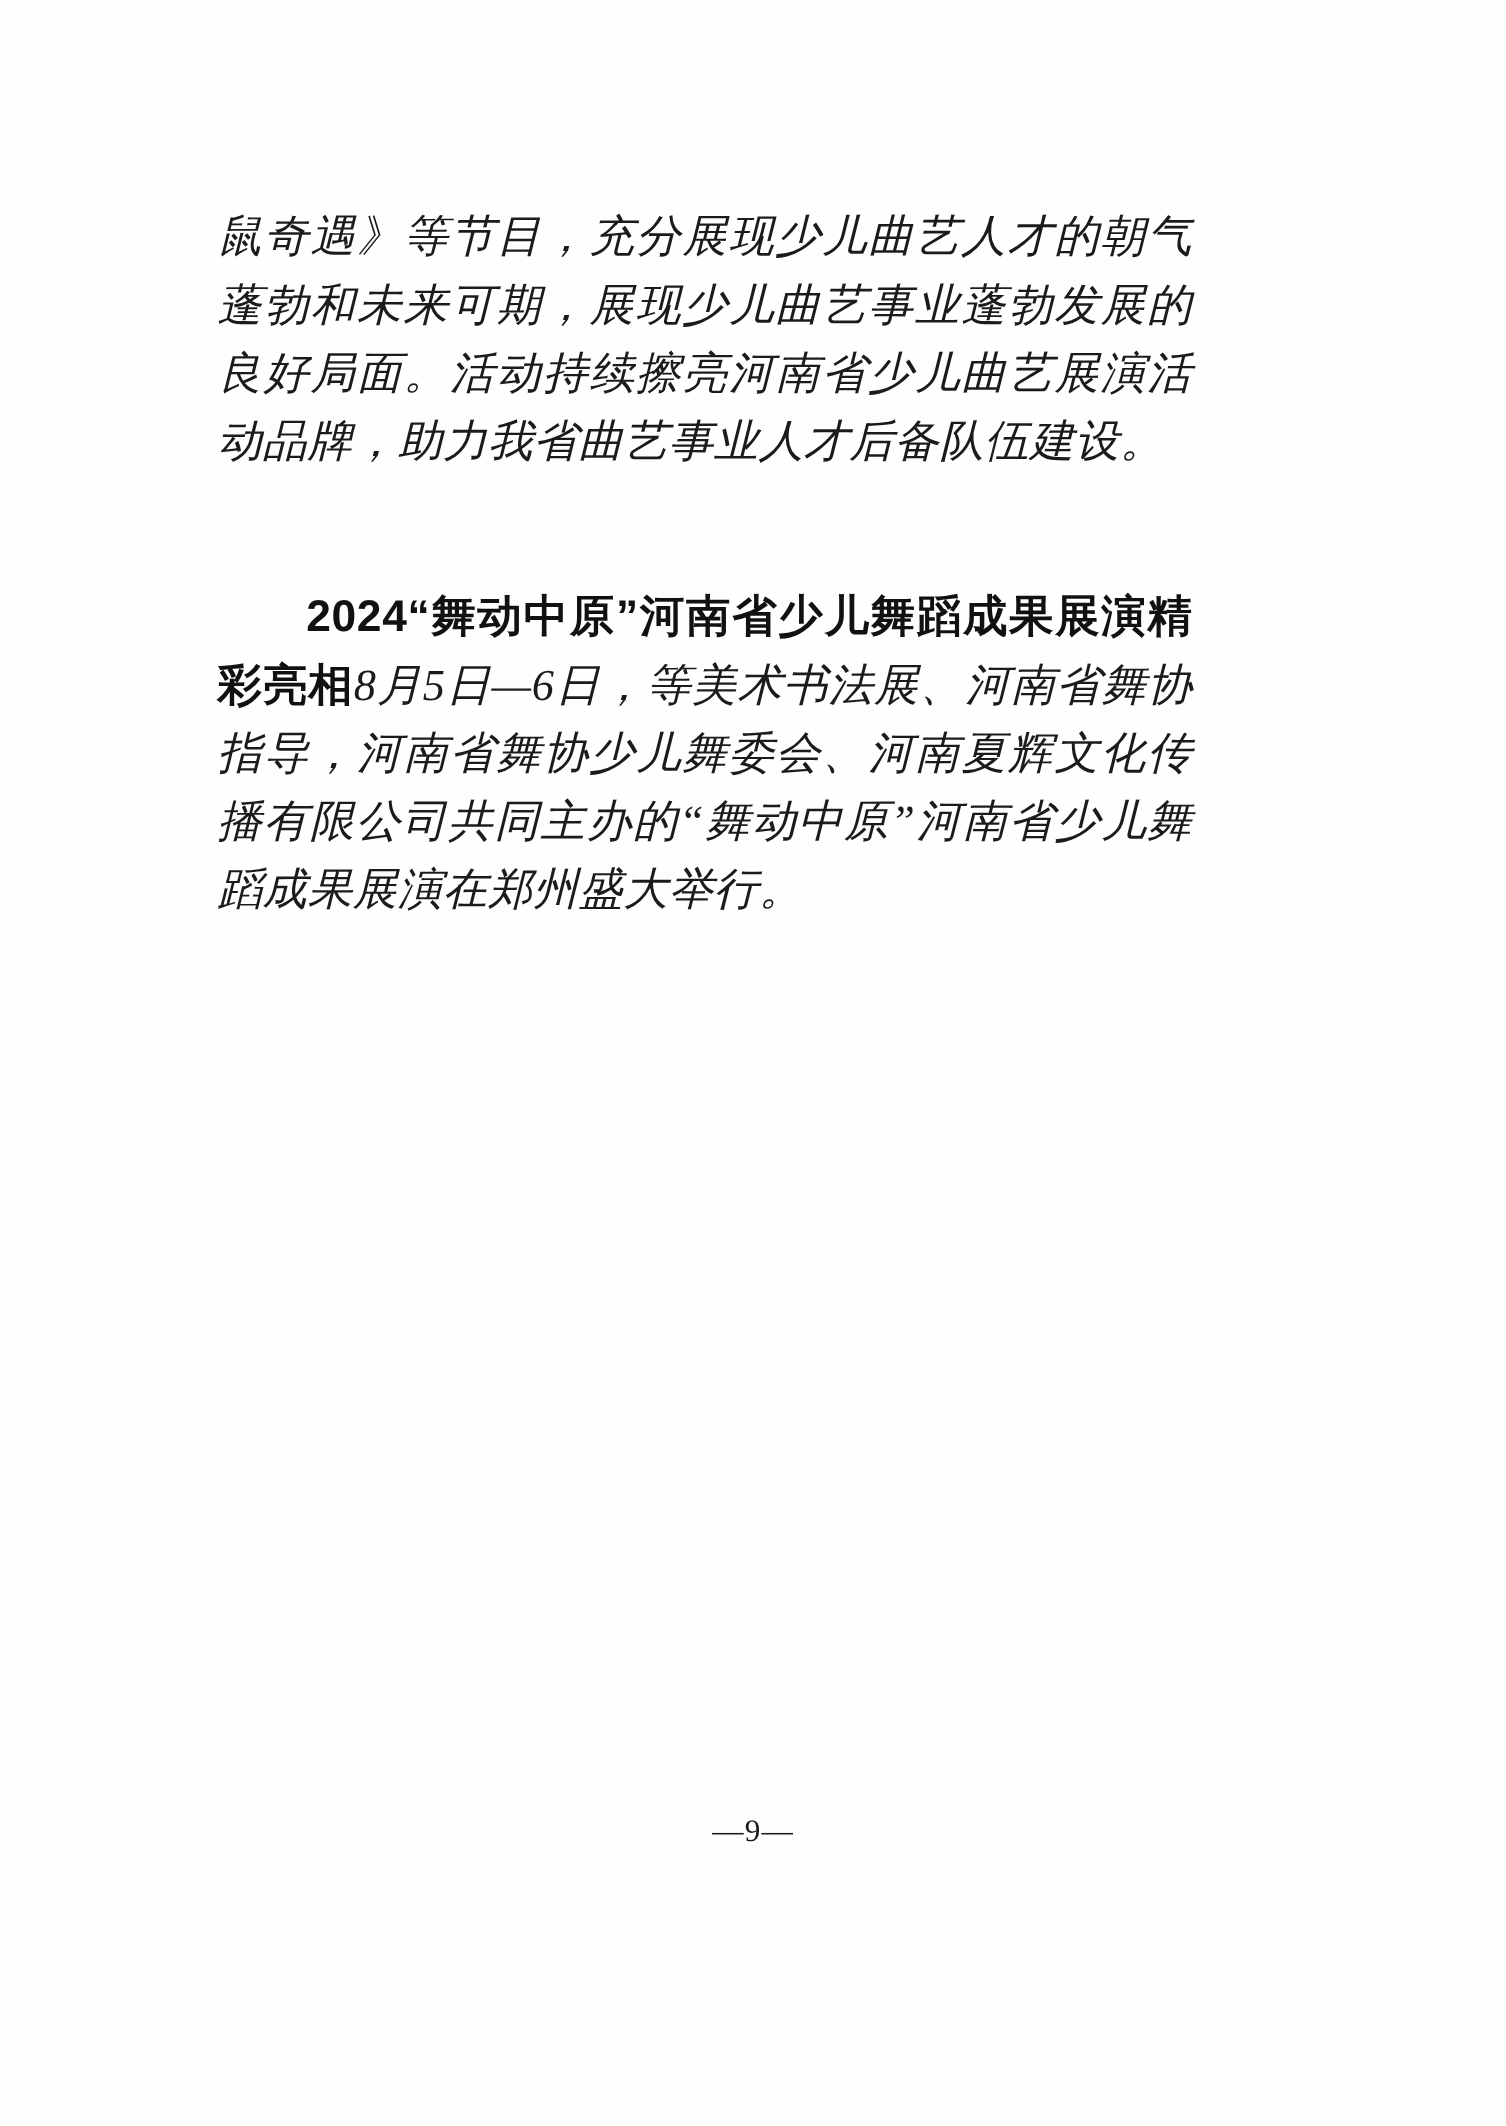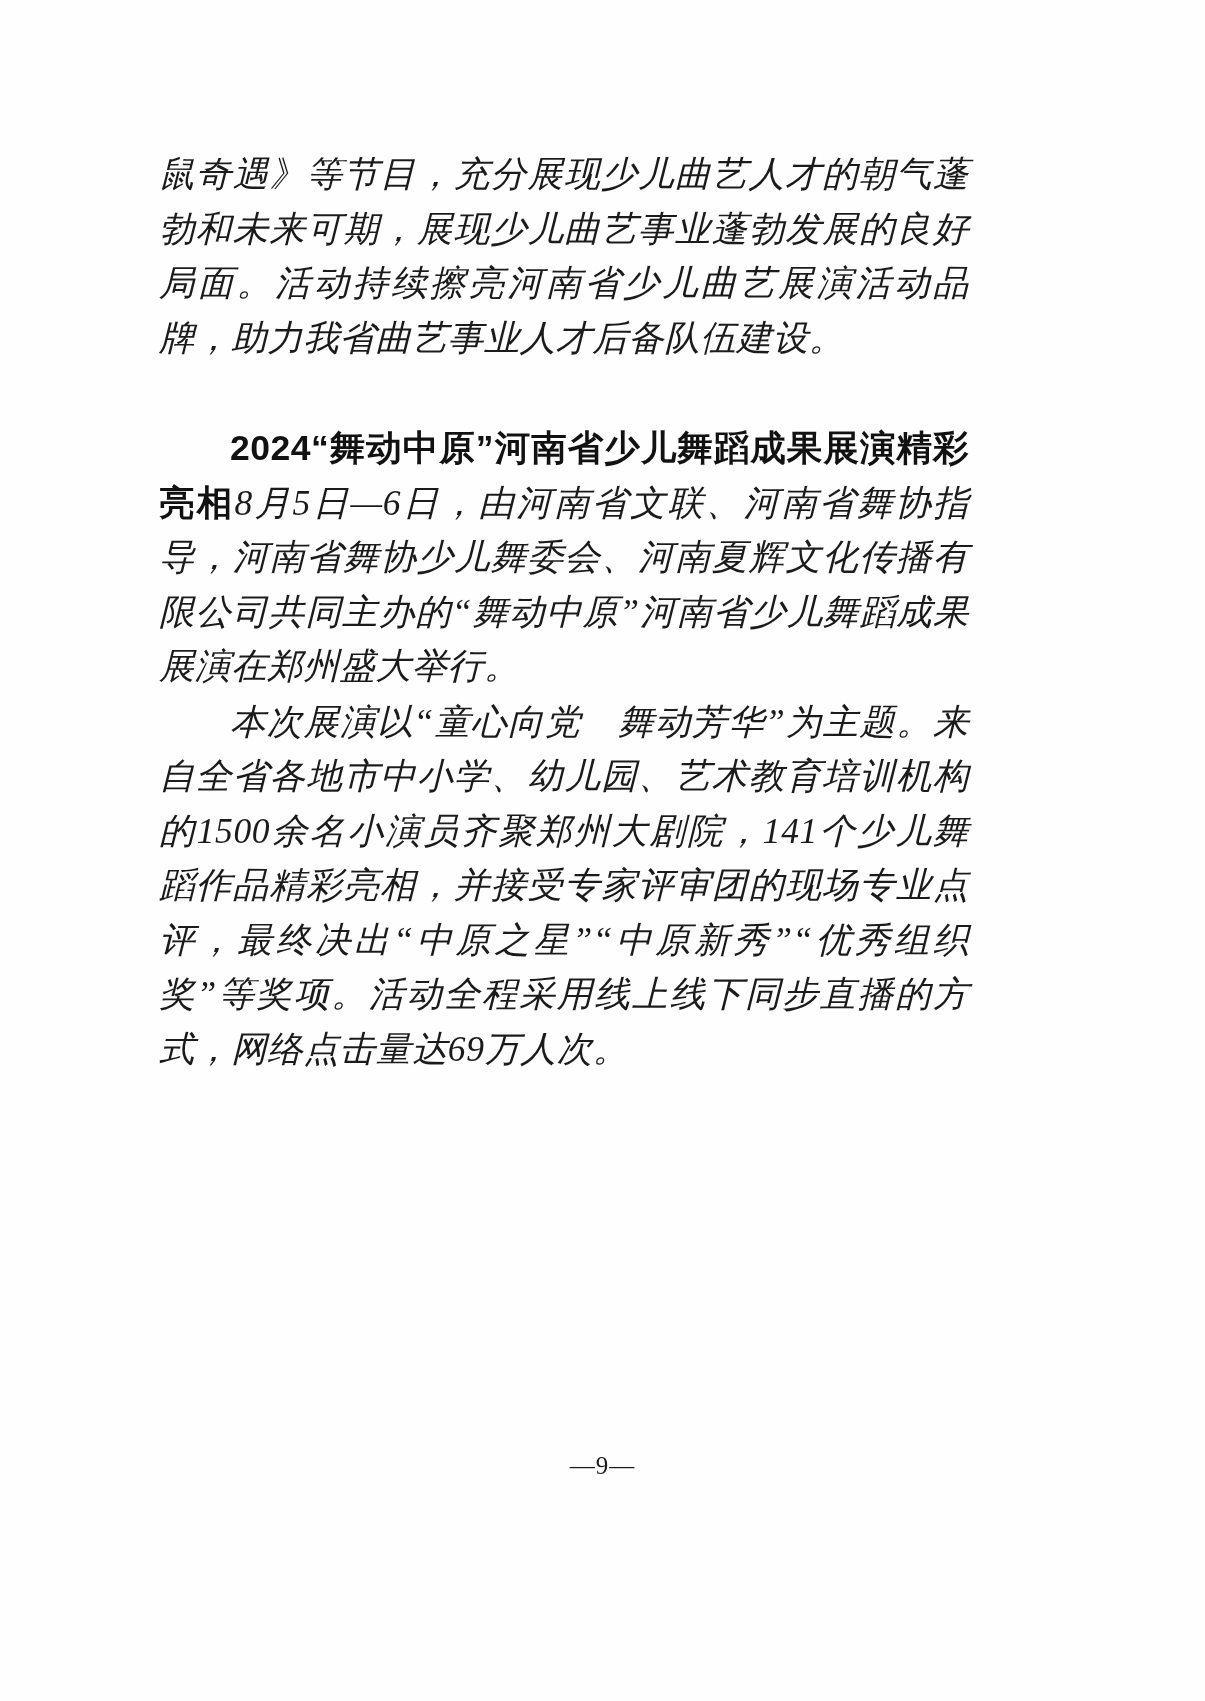--- a/index.html
+++ b/index.html
@@ -34,21 +34,21 @@
 
   
   .para {
     font-family: "Liberation Serif", "DejaVu Serif", serif;
     font-size: 35.5px;
     line-height: 54.5px;
     letter-spacing: 0.6px;
     text-align: justify;
     text-justify: inter-character;
     color: #1b1b1b;
-    margin: 1px;
+    margin: 16px;
     font-style: italic;
     font-weight: 400;
   }
 
   .para.cont {
     text-indent: 0;
   }
   .para.indent {
     text-indent: 71px;
   }
@@ -82,23 +82,22 @@
 <body>
 
 <div class="page">
 
   <div class="content">
 
     <p class="para cont"><span>鼠奇遇》等节目，充分展现少儿曲艺人才的朝气蓬勃和未来可期，展现少儿曲艺事业蓬勃发展的良好局面。活动持续擦亮河南省少儿曲艺展演活动品牌，助力我省曲艺事业人才后备队伍建设。</span></p>
 
     <div class="block-gap"></div>
 
-    <p class="para indent"><span class="heading-run">2024“舞动中原”河南省少儿舞蹈成果展演精彩亮相</span><span>8月5日—6日，由河南省文联、河南省舞协指导，河南省舞协少儿舞委会、河南夏辉文化传播有限公司共同主办的“舞动中原”河南省少儿舞蹈成果展演在郑州盛大举行。</span></p>
+    <p class="para indent"><span class="heading-run">2024“舞动中原”河南省少儿舞蹈成果展演精彩亮相</span><span>8月5日—6日，等美术书法展、河南省舞协指导，河南省舞协少儿舞委会、河南夏辉文化传播有限公司共同主办的“舞动中原”河南省少儿舞蹈成果展演在郑州盛大举行。</span></p>
 
-    <p class="para indent"><span>本次展演以“童心向党　舞动芳华”为主题。来自全省各地市中小学、幼儿园、艺术教育培训机构的1500余名小演员齐聚郑州大剧院，141个少儿舞蹈作品精彩亮相，并接受专家评审团的现场专业点评，最终决出“中原之星”“中原新秀”“优秀组织奖”等奖项。活动全程采用线上线下同步直播的方式，网络点击量达69万人次。</span></p>
 
 
     <div class="block-gap"></div>
 
 
   </div>
 
   <div class="footer">—9—</div>
 
 </div>

